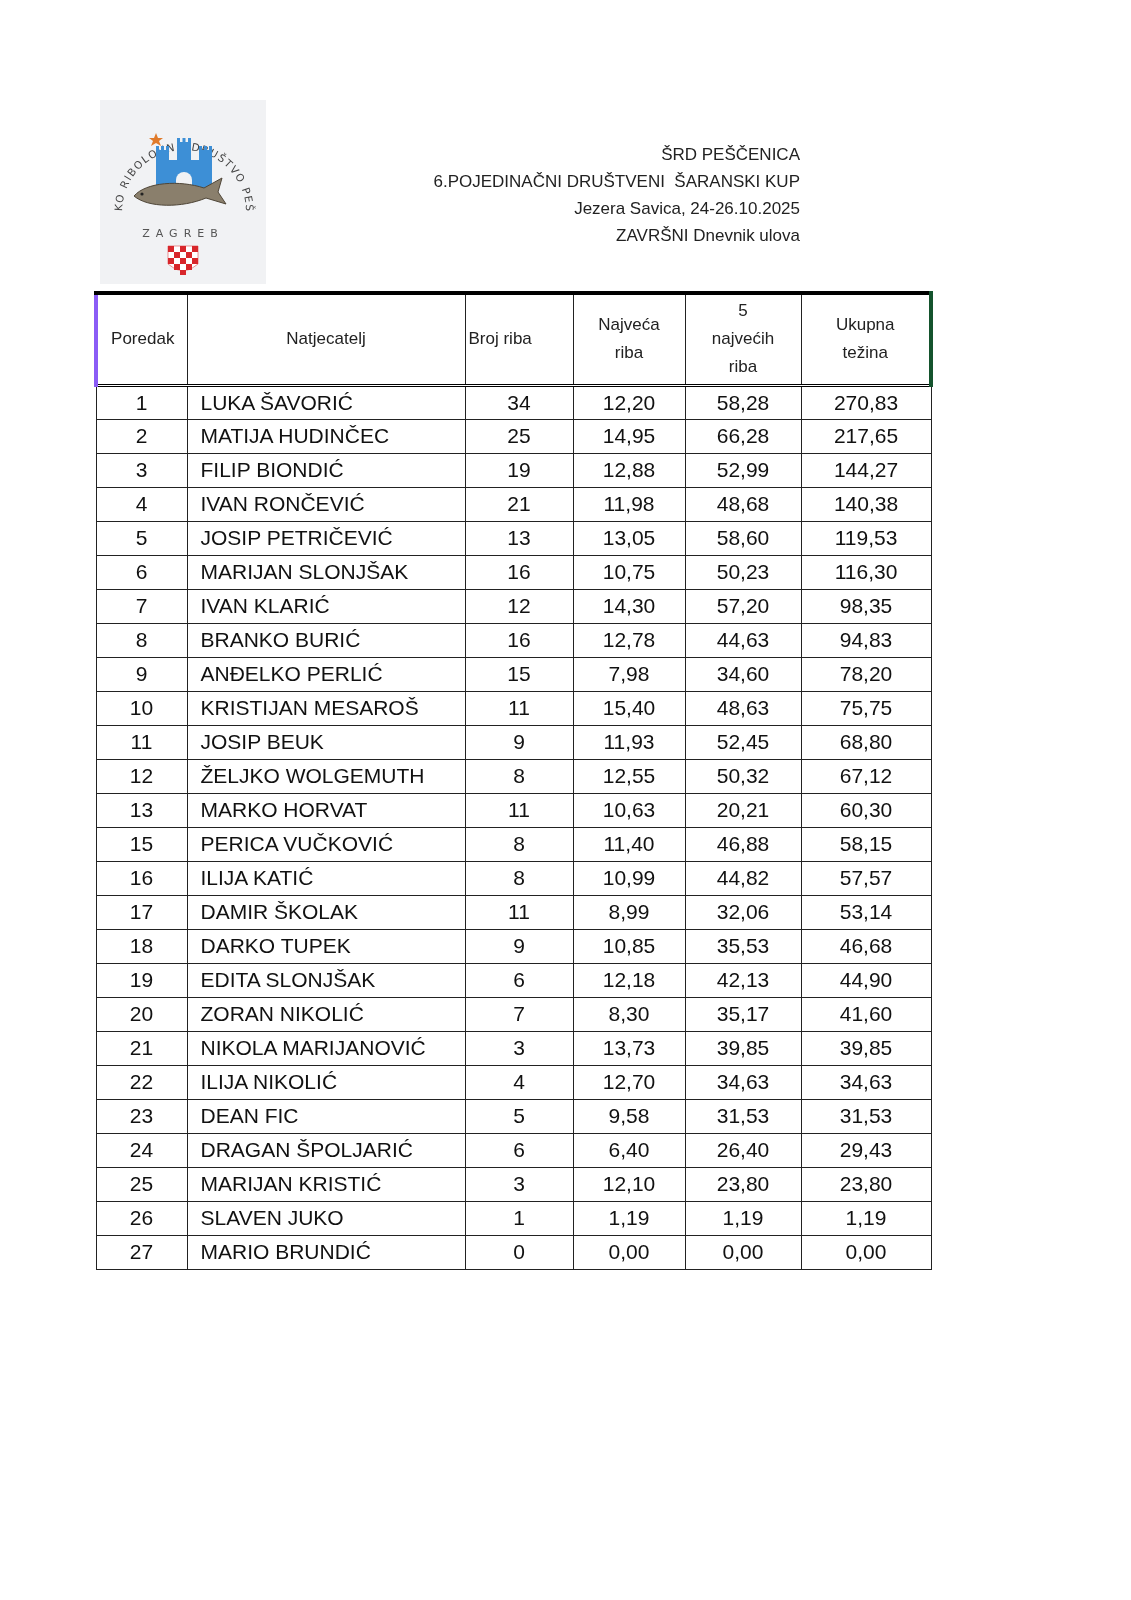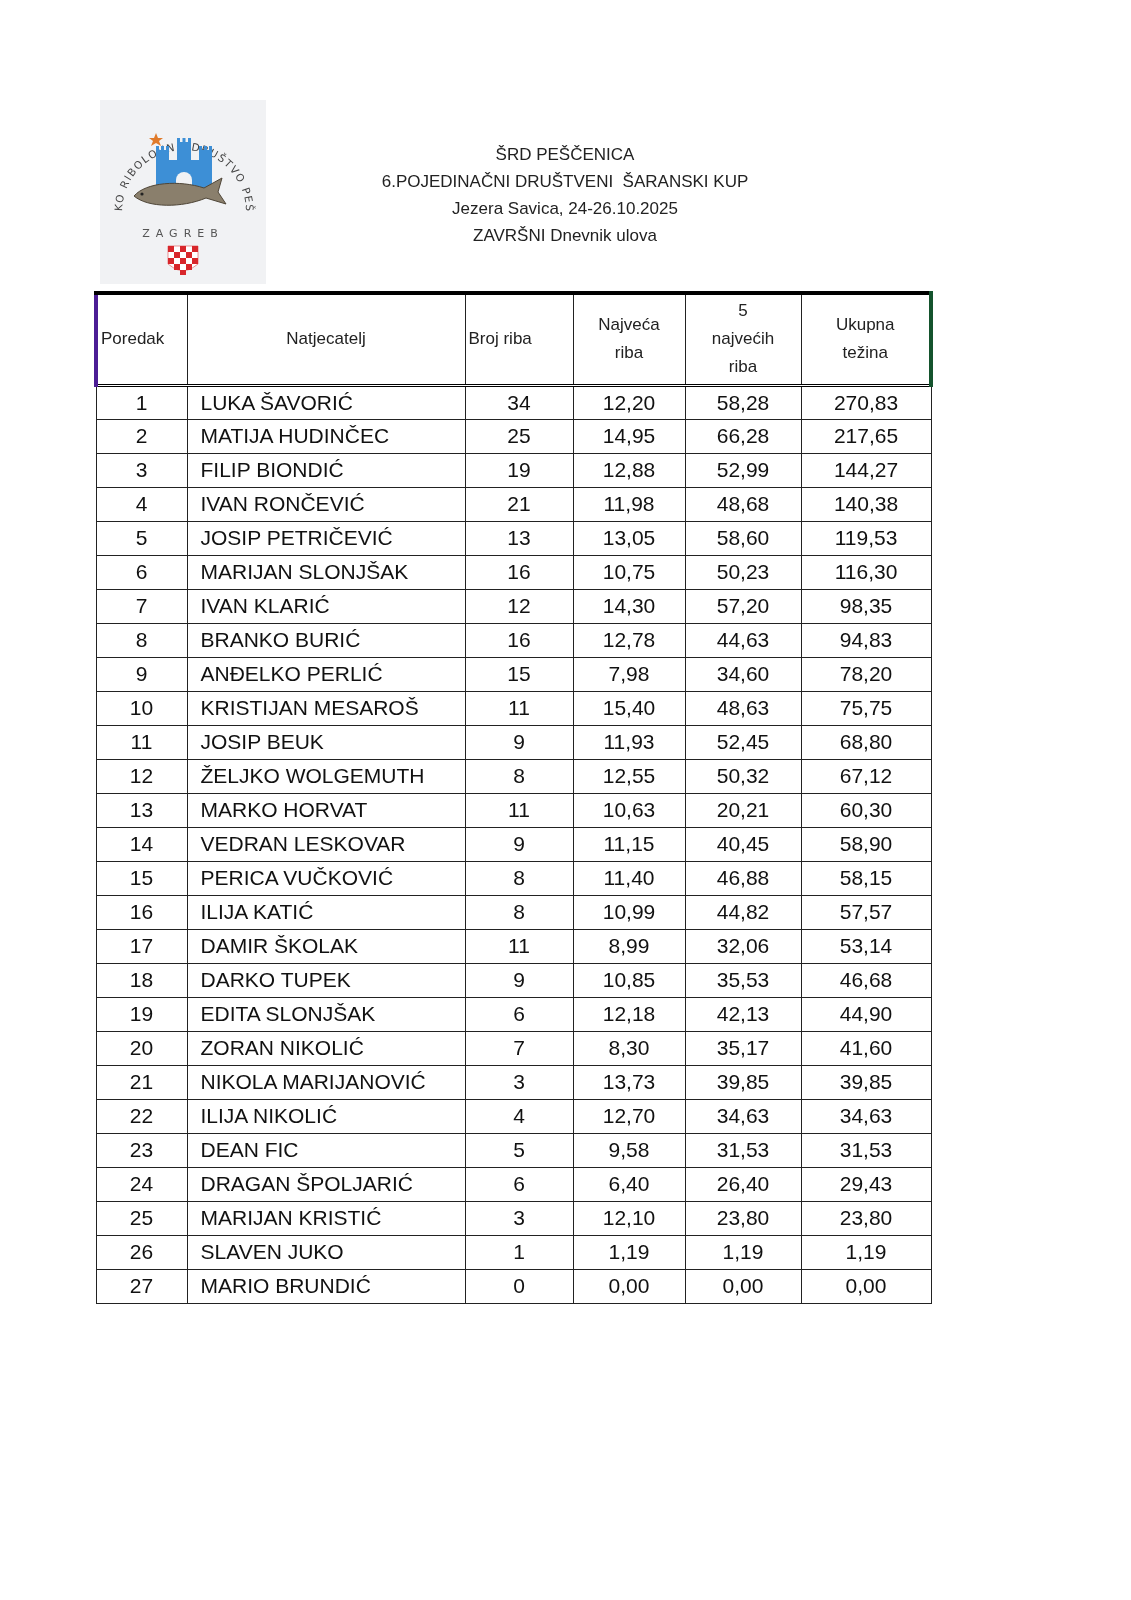--- a/index.html
+++ b/index.html
@@ -5,36 +5,36 @@
     html, body { margin: 0; padding: 0; background: #ffffff; }
     body { width: 1131px; height: 1600px; position: relative; overflow: hidden;
            font-family: "Liberation Sans", "DejaVu Sans", sans-serif; color: #111; }
 
     .logo { position: absolute; left: 100px; top: 100px; width: 166px; height: 184px;
             background: #f1f2f4; }
     .logo svg { width: 100%; height: 100%; display: block; }
 
     .title-block { position: absolute; left: 330px; top: 141px; width: 470px; text-align: center;
                    font-size: 17px; line-height: 27px; color: #222; }
-    .title-block div { white-space: pre; }
+    .title-block div { white-space: pre; text-align: right; }
 
     table.results { position: absolute; left: 94px; top: 291px; border-collapse: collapse;
                     table-layout: fixed; }
     table.results col.c1 { width: 91px; }
     table.results col.c2 { width: 278px; }
     table.results col.c3 { width: 108px; }
     table.results col.c4 { width: 112px; }
     table.results col.c5 { width: 116px; }
     table.results col.c6 { width: 130px; }
 
     thead tr { height: 92px; }
     thead th { font-weight: normal; font-size: 17px; line-height: 28px; color: #222;
                border: 1px solid #222; border-top: 4px solid #000; border-bottom: 3px double #000;
                text-align: center; padding: 0 2px; }
-    thead th:first-child { border-left: 4px solid #4c1d95; text-align: left; padding-left: 3px; }
+    thead th:first-child { border-left: 4px solid #8b5cf6; text-align: center; padding-left: 3px; }
     thead th:last-child { border-right: 4px solid #14532d; }
     thead th.name { }
     thead th.left { text-align: left; padding-left: 3px; }
 
     tbody tr { height: 34px; }
     tbody td { border: 1.5px solid #222; font-size: 21px; color: #111; padding: 0 4px;
                text-align: center; white-space: nowrap; overflow: hidden; }
     tbody td.name { text-align: left; padding-left: 13px; }
   </style>
 </head>
@@ -229,28 +229,20 @@
       </tr>
       <tr>
         <td>13</td>
         <td class="name">MARKO HORVAT</td>
         <td>11</td>
         <td>10,63</td>
         <td>20,21</td>
         <td>60,30</td>
       </tr>
       <tr>
-        <td>14</td>
-        <td class="name">VEDRAN LESKOVAR</td>
-        <td>9</td>
-        <td>11,15</td>
-        <td>40,45</td>
-        <td>58,90</td>
-      </tr>
-      <tr>
         <td>15</td>
         <td class="name">PERICA VUČKOVIĆ</td>
         <td>8</td>
         <td>11,40</td>
         <td>46,88</td>
         <td>58,15</td>
       </tr>
       <tr>
         <td>16</td>
         <td class="name">ILIJA KATIĆ</td>

